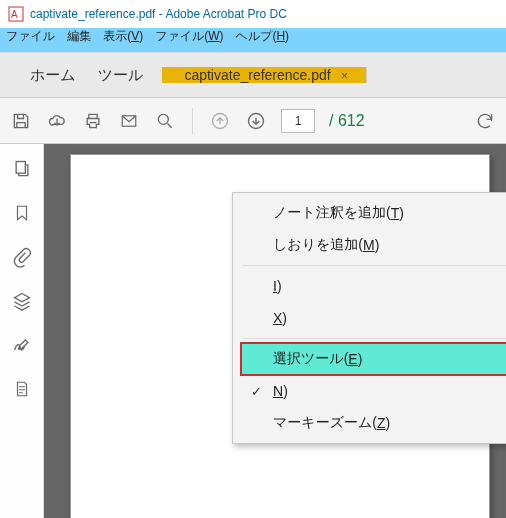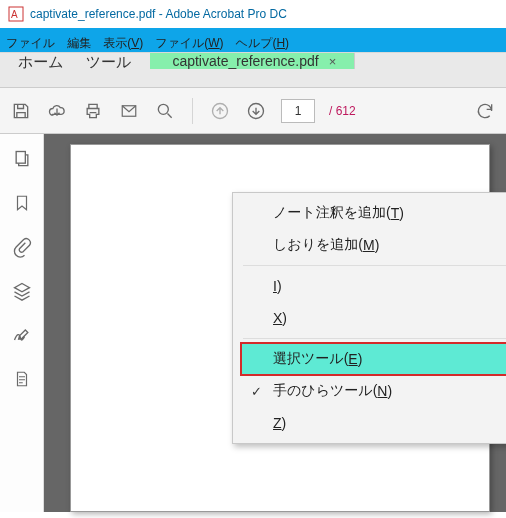--- a/index.html
+++ b/index.html
@@ -2,35 +2,35 @@
 <html><head>
 <meta charset="utf-8">
 <style>
   * { box-sizing: border-box; margin: 0; padding: 0; font-family: "Yu Gothic UI", "Meiryo", sans-serif; }
   body { width: 506px; height: 518px; background: #fff; overflow: hidden; font-size: 13px; color: #222; }
 
   .titlebar { display: flex; align-items: center; height: 28px; padding: 0 8px; background: #fff; gap: 6px; }
   .titlebar .icon { width: 16px; height: 16px; }
   .titlebar .txt { font-size: 12px; color: #0369a1; }
 
-  .menubar { display: flex; align-items: flex-end; height: 24px; padding: 0 6px; background: #0ea5e9; gap: 12px; font-size: 12px; }
+  .menubar { display: flex; align-items: flex-start; height: 24px; padding: 0 6px; background: #7dd3fc; gap: 12px; font-size: 12px; }
   .menubar span u { text-decoration: underline; }
 
-  .tabbar { display: flex; align-items: flex-start; height: 36px; background: #e9e9e9; border-top: 1px solid #d9d9d9; border-bottom: 1px solid #ccc; }
+  .tabbar { display: flex; align-items: center; height: 46px; background: #e9e9e9; border-top: 1px solid #d9d9d9; border-bottom: 1px solid #ccc; padding-left: 12px; }
   .tabbar .hometool { display: flex; align-items: center; gap: 22px; padding: 0 18px; font-size: 15px; color: #333; }
   .tabbar .sep { width: 1px; background: #d0d0d0; }
-  .tabbar .doctab { display: flex; align-items: center; gap: 10px; padding: 0 18px 0 22px; background: #86efac; border-right: 1px solid #ccc; font-size: 14px; color: #333; }
+  .tabbar .doctab { display: flex; align-items: center; gap: 10px; padding: 0 18px 0 22px; background: #eab308; border-right: 1px solid #ccc; font-size: 14px; color: #333; }
   .tabbar .doctab .close { font-size: 13px; color: #555; }
 
   .toolbar { display: flex; align-items: center; height: 46px; padding: 0 10px; background: #f5f5f5; border-bottom: 1px solid #ccc; gap: 14px; color: #6a6a6a; }
   .toolbar .div { width: 1px; height: 26px; background: #d5d5d5; margin: 0 2px; }
   .toolbar .ico { width: 22px; height: 22px; display:flex; align-items:center; justify-content:center; }
   .toolbar svg { stroke: #6a6a6a; fill: none; stroke-width: 1.6; }
   .toolbar .pagebox { width: 34px; height: 24px; border: 1px solid #bbb; background:#fff; text-align:center; font-size:12px; color:#333; }
-  .toolbar .pgtotal { font-size: 12px; color:#be185d; }
+  .toolbar .pgtotal { font-size: 16px; color:#15803d; }
 
   .workarea { display:flex; height: calc(518px - 28px - 24px - 42px - 46px); }
   .leftbar { width: 44px; background: #fdfdfd; border-right: 1px solid #ddd; display:flex; flex-direction:column; align-items:center; padding-top:14px; gap:22px; color:#6a6a6a; }
   .leftbar .ico { width:22px; height:22px; display:flex; align-items:center; justify-content:center; }
   .leftbar svg { stroke:#6a6a6a; fill:none; stroke-width:1.6; }
 
   .docview { flex:1; background:#666; display:flex; }
   .page { margin:10px 0 0 26px; width: 420px; background:#fff; border:1px solid #999; box-shadow: 2px 2px 6px rgba(0,0,0,.3); position:relative; }
 
   .ctxmenu { position:absolute; left:188px; top:192px; width:300px; background:#f3f3f3; border:1px solid #c8c8c8; box-shadow: 2px 3px 6px rgba(0,0,0,.25); padding:4px 8px; font-size:14px; color:#222;margin-left:44px; }
@@ -183,21 +183,21 @@
       <span>)</span>
     </div>
   <div class="msep"></div>
   <div class="mi hl">
       <span>選択ツール(</span>
       <u>E</u>
       <span>)</span>
     </div>
   <div class="mi">
       <span class="chk">✓</span>
-      <span>手のひらツール(</span>
       <u>N</u>
       <span>)</span>
     </div>
   <div class="mi">
+      <span>マーキーズーム(</span>
       <u>Z</u>
       <span>)</span>
     </div>
 </div>
 
 </body></html>

